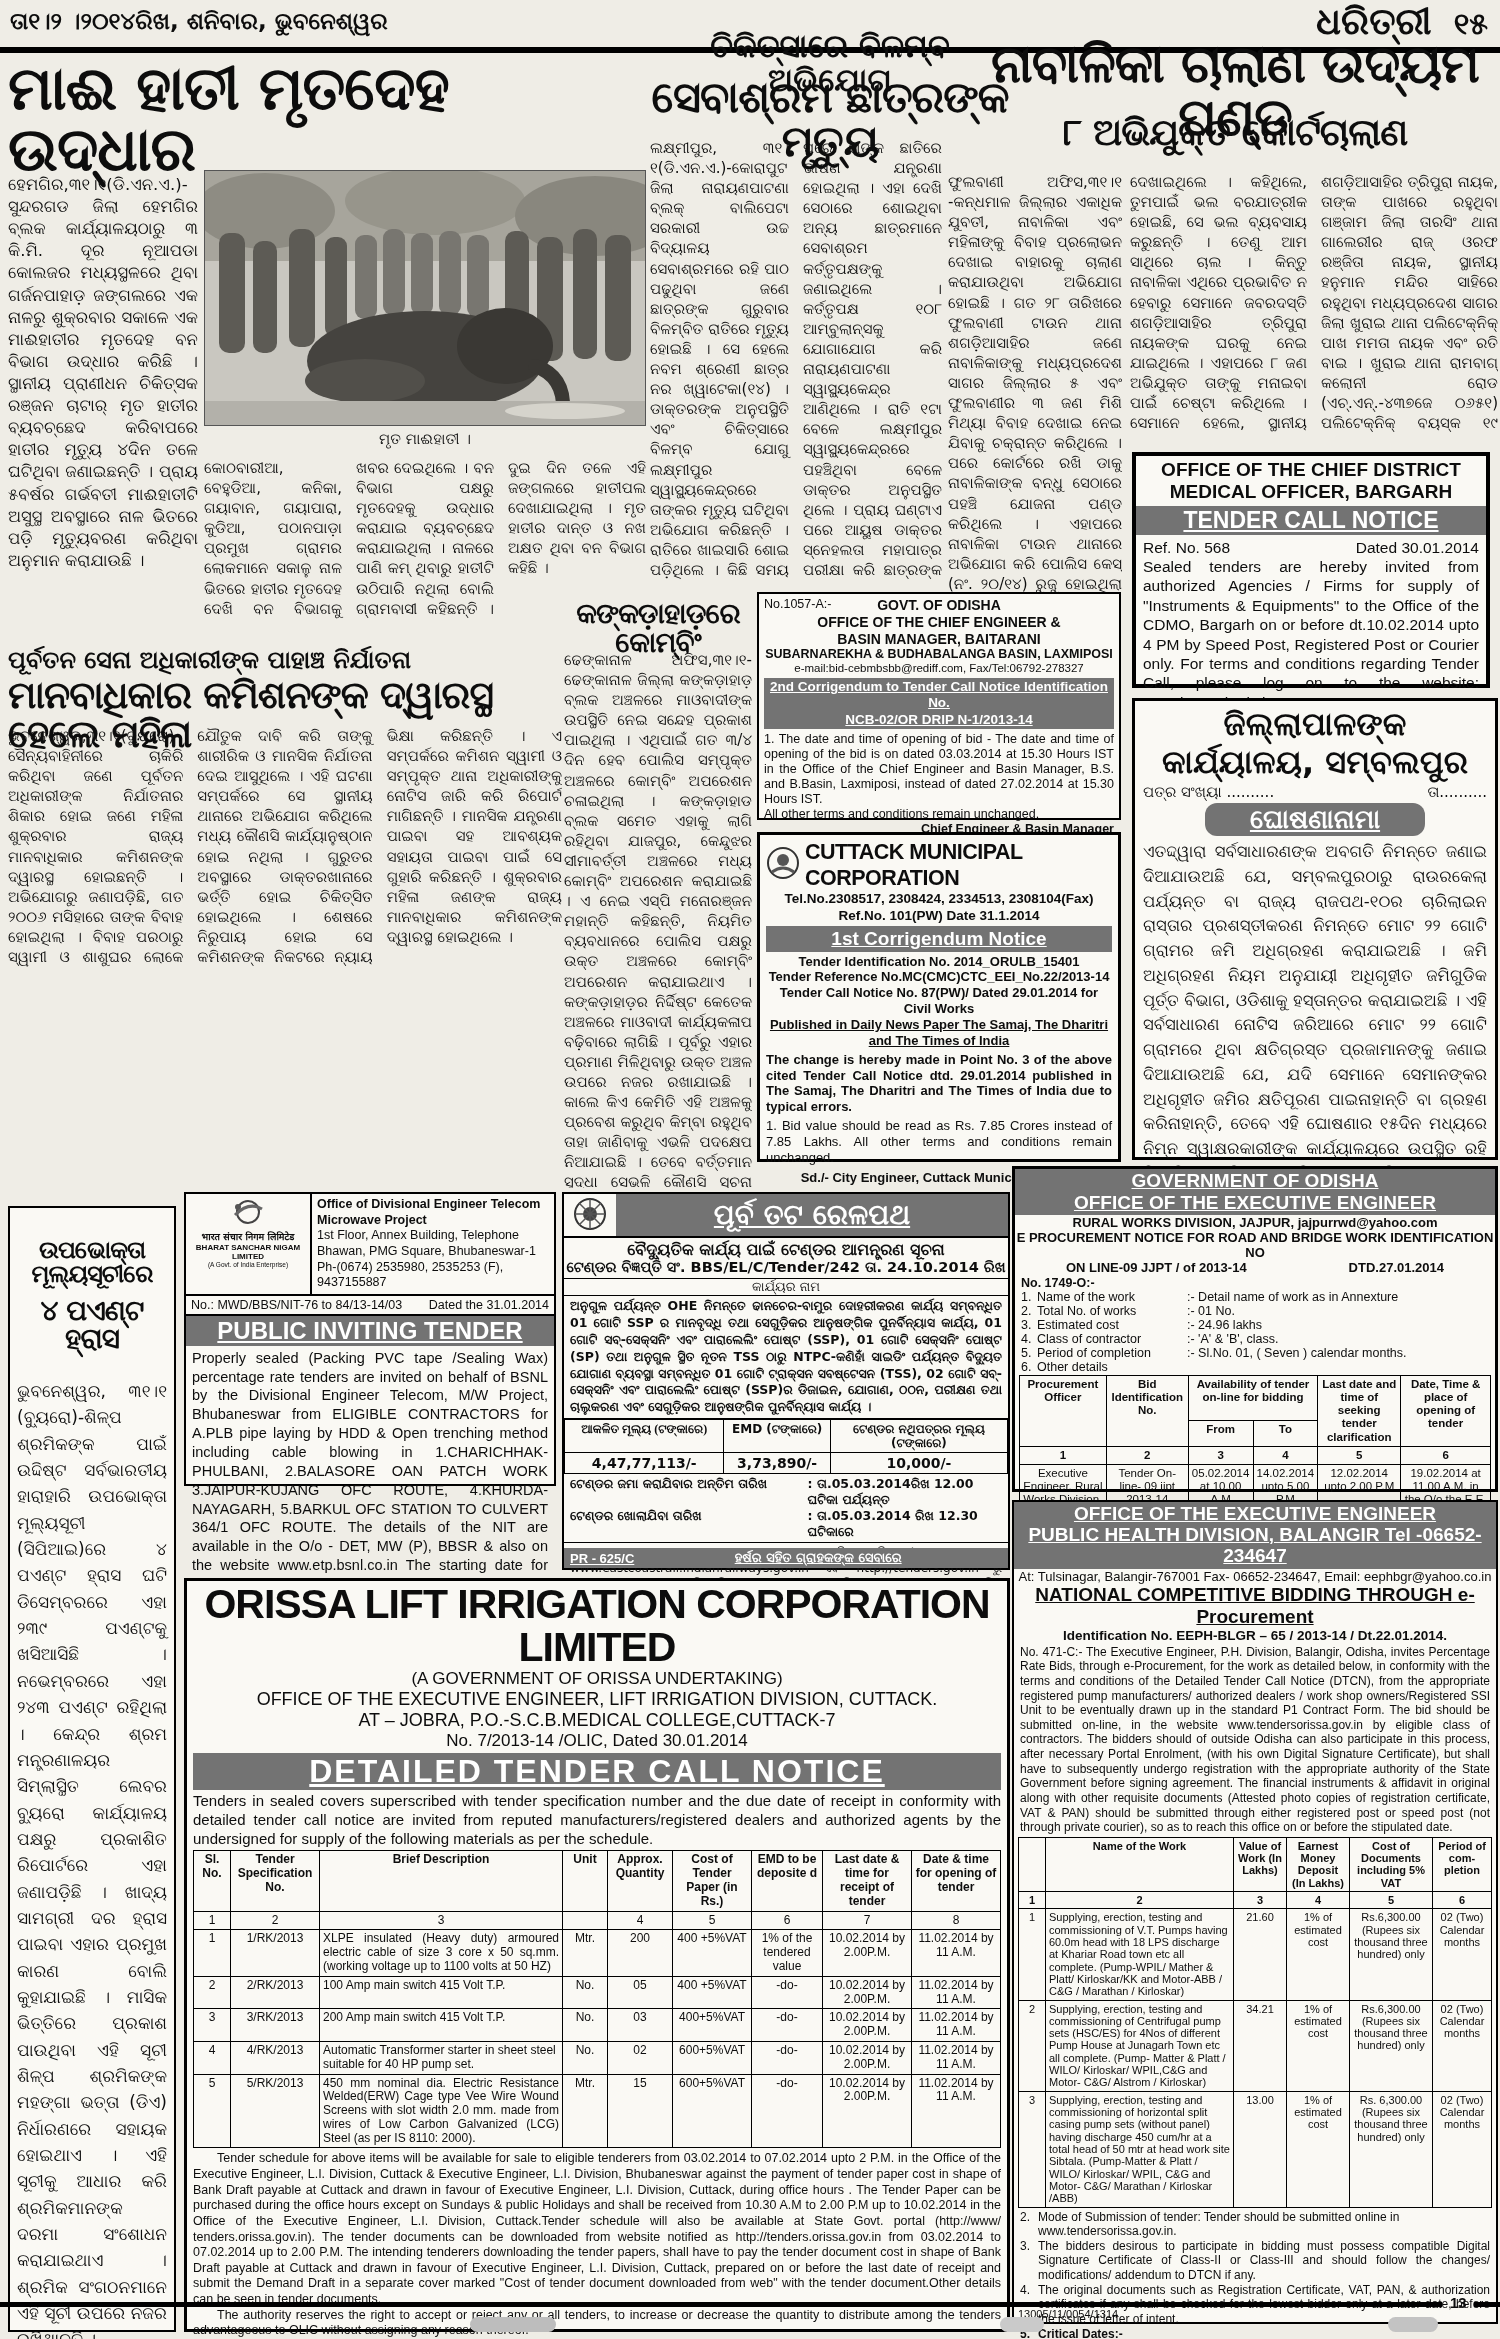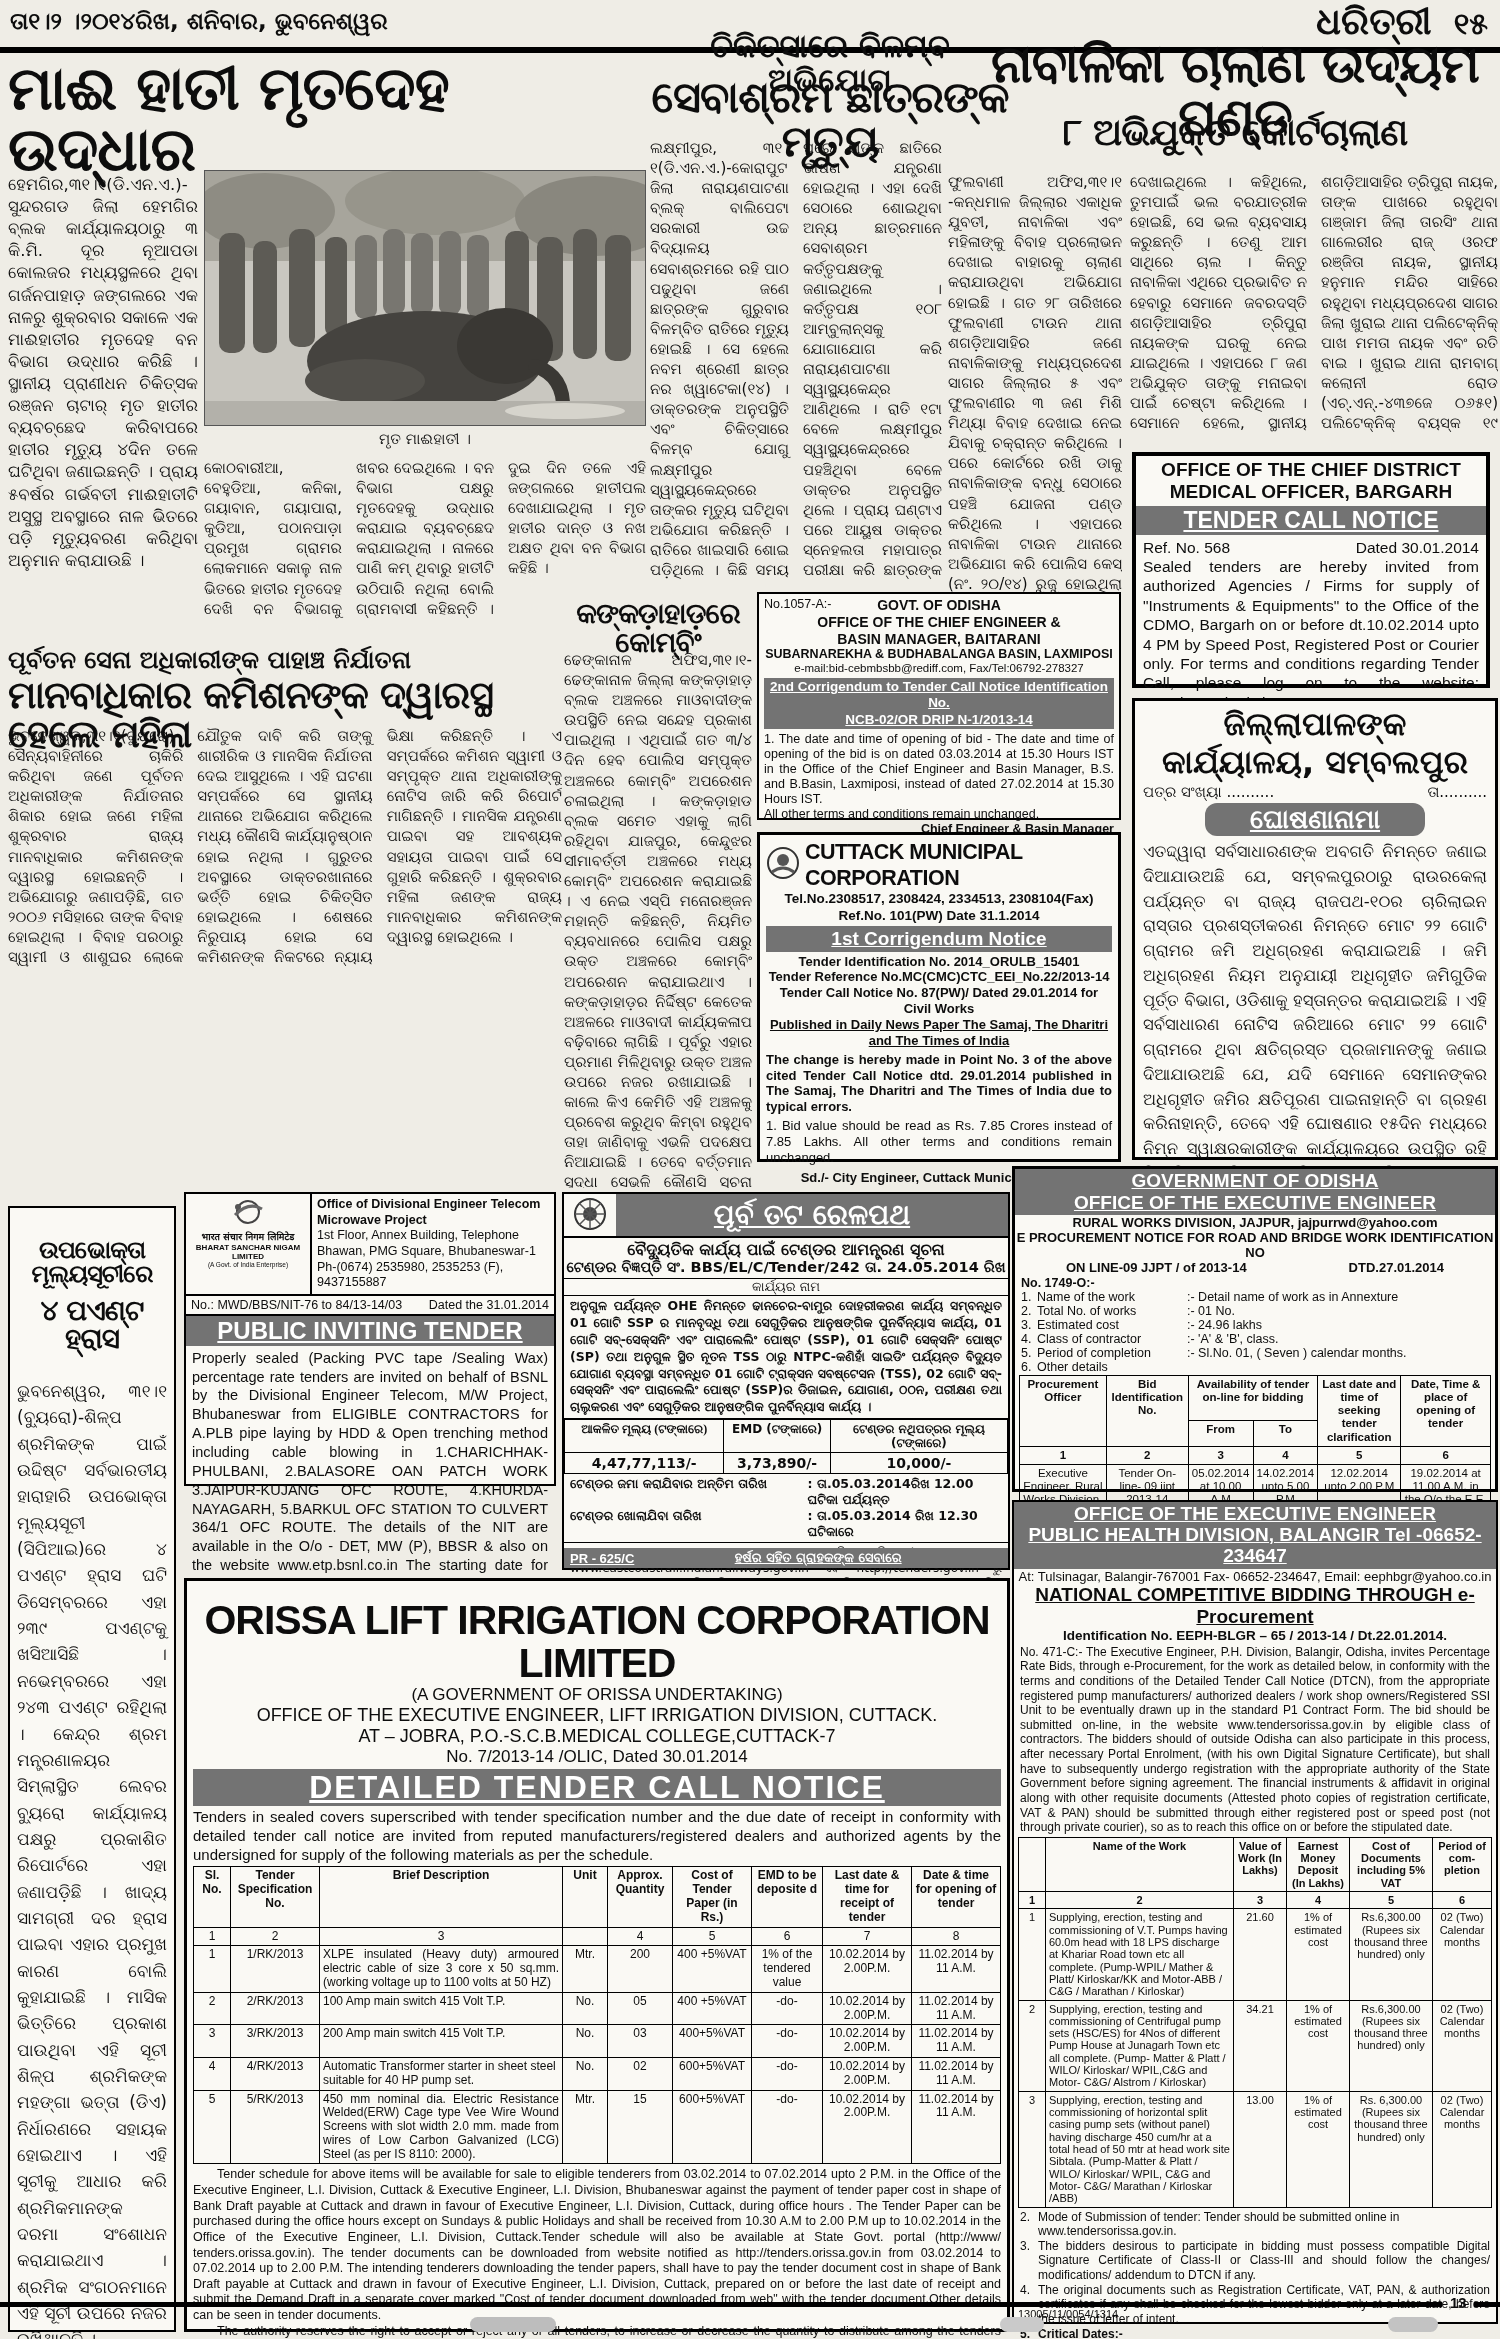--- a/index.html
+++ b/index.html
@@ -207,21 +207,21 @@
         <svg width="36" height="36" viewBox="0 0 36 36">
             <circle cx="18" cy="18" r="15" fill="none" stroke="#333" stroke-width="2"></circle>
             <circle cx="18" cy="18" r="7" fill="#444"></circle>
             <path d="M18 3 v30 M3 18 h30 M7 7 l22 22 M29 7 L7 29" stroke="#555" stroke-width="1.5"></path>
           </svg>
       </span>
     </div>
     <div class="bar odia" style="flex:1;font-size:28px;padding:4px 0;">ପୂର୍ବ ତଟ ରେଳପଥ</div>
   </div>
   <div class="odia b ctr" style="font-size:16px;margin-top:2px;">ବୈଦ୍ୟୁତିକ କାର୍ଯ୍ୟ ପାଇଁ ଟେଣ୍ଡର ଆମନ୍ତ୍ରଣ ସୂଚନା</div>
-  <div class="odia b ctr" style="font-size:14.5px;border-bottom:1.5px solid #000;padding-bottom:2px;">ଟେଣ୍ଡର ବିଜ୍ଞପ୍ତି ସଂ. BBS/EL/C/Tender/242   ତା. 24.05.2014 ରିଖ</div>
+  <div class="odia b ctr" style="font-size:14.5px;border-bottom:1.5px solid #000;padding-bottom:2px;">ଟେଣ୍ଡର ବିଜ୍ଞପ୍ତି ସଂ. BBS/EL/C/Tender/242   ତା. 24.10.2014 ରିଖ</div>
   <div class="odia ctr" style="font-size:13px;border-bottom:1.5px solid #000;">କାର୍ଯ୍ୟର ନାମ</div>
   <div class="odia jt b" style="padding:2px 6px;font-size:12.5px;line-height:1.35;border-bottom:1.5px solid #000;">ଅନୁଗୁଳ ପର୍ଯ୍ୟନ୍ତ OHE ନିମନ୍ତେ ଢାନଚେର-ବାମୁର ଦୋହରୀକରଣ କାର୍ଯ୍ୟ ସମ୍ବନ୍ଧିତ 01 ଗୋଟି SSP ର ମାନବୃଦ୍ଧି ତଥା ସେଗୁଡ଼ିକର ଆନୁଷଙ୍ଗିକ ପୁନର୍ବିନ୍ୟାସ କାର୍ଯ୍ୟ, 01 ଗୋଟି ସବ୍-ସେକ୍ସନିଂ ଏବଂ ପାରାଲେଲିଂ ପୋଷ୍ଟ (SSP), 01 ଗୋଟି ସେକ୍ସନିଂ ପୋଷ୍ଟ (SP) ତଥା ଅନୁଗୁଳ ସ୍ଥିତ ନୂତନ TSS ଠାରୁ NTPC-କଣିହାଁ ସାଇଡିଂ ପର୍ଯ୍ୟନ୍ତ ବିଦ୍ୟୁତ ଯୋଗାଣ ବ୍ୟବସ୍ଥା ସମ୍ବନ୍ଧିତ 01 ଗୋଟି ଟ୍ରାକ୍ସନ ସବଷ୍ଟେସନ (TSS), 02 ଗୋଟି ସବ୍-ସେକ୍ସନିଂ ଏବଂ ପାରାଲେଲିଂ ପୋଷ୍ଟ (SSP)ର ଡିଜାଇନ, ଯୋଗାଣ, ଠଠନ, ପରୀକ୍ଷଣ ତଥା ଚାଲୁକରଣ ଏବଂ ସେଗୁଡ଼ିକର ଆନୁଷଙ୍ଗିକ ପୁନର୍ବିନ୍ୟାସ କାର୍ଯ୍ୟ ।</div>
   <table class="odia" style="font-size:12px;margin:0;border-style:none;">
     <tbody>
         <tr>
       <th class="ctr" style="width:36%;font-family:Liberation Serif, serif;">ଆକଳିତ ମୂଲ୍ୟ (ଟଙ୍କାରେ)</th>
       <th class="ctr" style="width:24%;">EMD (ଟଙ୍କାରେ)</th>
       <th class="ctr">ଟେଣ୍ଡର ନଥିପତ୍ରର ମୂଲ୍ୟ (ଟଙ୍କାରେ)</th>
     </tr>
     <tr class="b ctr">
@@ -245,21 +245,21 @@
   <div class="odia" style="padding:0 6px;font-size:12px;line-height:1.3;">1) ଉପ ମୁଖ୍ୟ ବୈଦ୍ୟୁତିକ ଯନ୍ତ୍ରୀ / ନିର୍ମାଣ, ପୂର୍ବ ତଟ ରେଳପଥ, ଆନେକ୍ସ ଭବନ (ପଶ୍ଚିମ), ରେଳ ବିହାର, ଚନ୍ଦ୍ରଶେଖରପୁର, ଭୁବନେଶ୍ୱର - 23</div>
   <div class="odia" style="padding:0 6px;font-size:12px;line-height:1.3;">2) ଉପ ମୁଖ୍ୟ ବୈଦ୍ୟୁତିକ ଯନ୍ତ୍ରୀ / ନିର୍ମାଣ, ପୂର୍ବ ତଟ ରେଳପଥ, ମଣ୍ଡଳ ରେଳୱେ ପ୍ରବନ୍ଧକ କାର୍ଯ୍ୟାଳୟ କମ୍ପ୍ଲେକ୍ସ, ଦୋଣ୍ଡାପାର୍ଥା, ବିଶାଖାପାଟଣା - 16</div>
   <div class="odia b" style="text-align:right;padding:0 6px;font-size:12.5px;">ଉପ ମୁଖ୍ୟ ବୈଦ୍ୟୁତିକ ଯନ୍ତ୍ରୀ (ନିର୍ମାଣ), ଭୁବନେଶ୍ୱର</div>
   <div class="bar" style="display:flex;justify-content:space-between;align-items:center;padding:2px 6px;font-size:13px;position:absolute;left:0;right:0;bottom:0;">
     <span>PR - 625/C</span>
     <span class="odia">ହର୍ଷର ସହିତ ଗ୍ରାହକଙ୍କ ସେବାରେ</span>
     <span></span>
   </div>
 </div>
 
-<div class="box" style="left:184px;top:1578px;width:826px;height:754px;padding:18px 6px;font-size:13px;">
+<div class="box" style="left:184px;top:1578px;width:826px;height:754px;padding:2px 6px;font-size:13px;">
   <div class="ctr b" style="font-size:41px;letter-spacing:-1px;line-height:1.05;">ORISSA LIFT IRRIGATION CORPORATION LIMITED</div>
   <div class="ctr" style="font-size:17px;">(A GOVERNMENT OF ORISSA UNDERTAKING)</div>
   <div class="ctr" style="font-size:18px;">OFFICE OF THE EXECUTIVE ENGINEER, LIFT IRRIGATION DIVISION, CUTTACK.</div>
   <div class="ctr" style="font-size:18px;">AT – JOBRA, P.O.-S.C.B.MEDICAL COLLEGE,CUTTACK-7</div>
   <div class="ctr" style="font-size:17px;">No. 7/2013-14 /OLIC, Dated 30.01.2014</div>
   <div class="bar" style="font-size:32px;margin:2px 0;letter-spacing:2px;">DETAILED TENDER CALL NOTICE</div>
   <div class="jt" style="font-size:15px;line-height:1.25;">Tenders in sealed covers superscribed with tender specification number and the due date of receipt in conformity with detailed tender call notice are invited from reputed manufacturers/registered dealers and authorized agents by the undersigned for supply of the following materials as per the schedule.</div>
   <table style="font-size:12px;line-height:1.15;margin-top:2px;">
     <tbody>
         <tr class="ctr">

